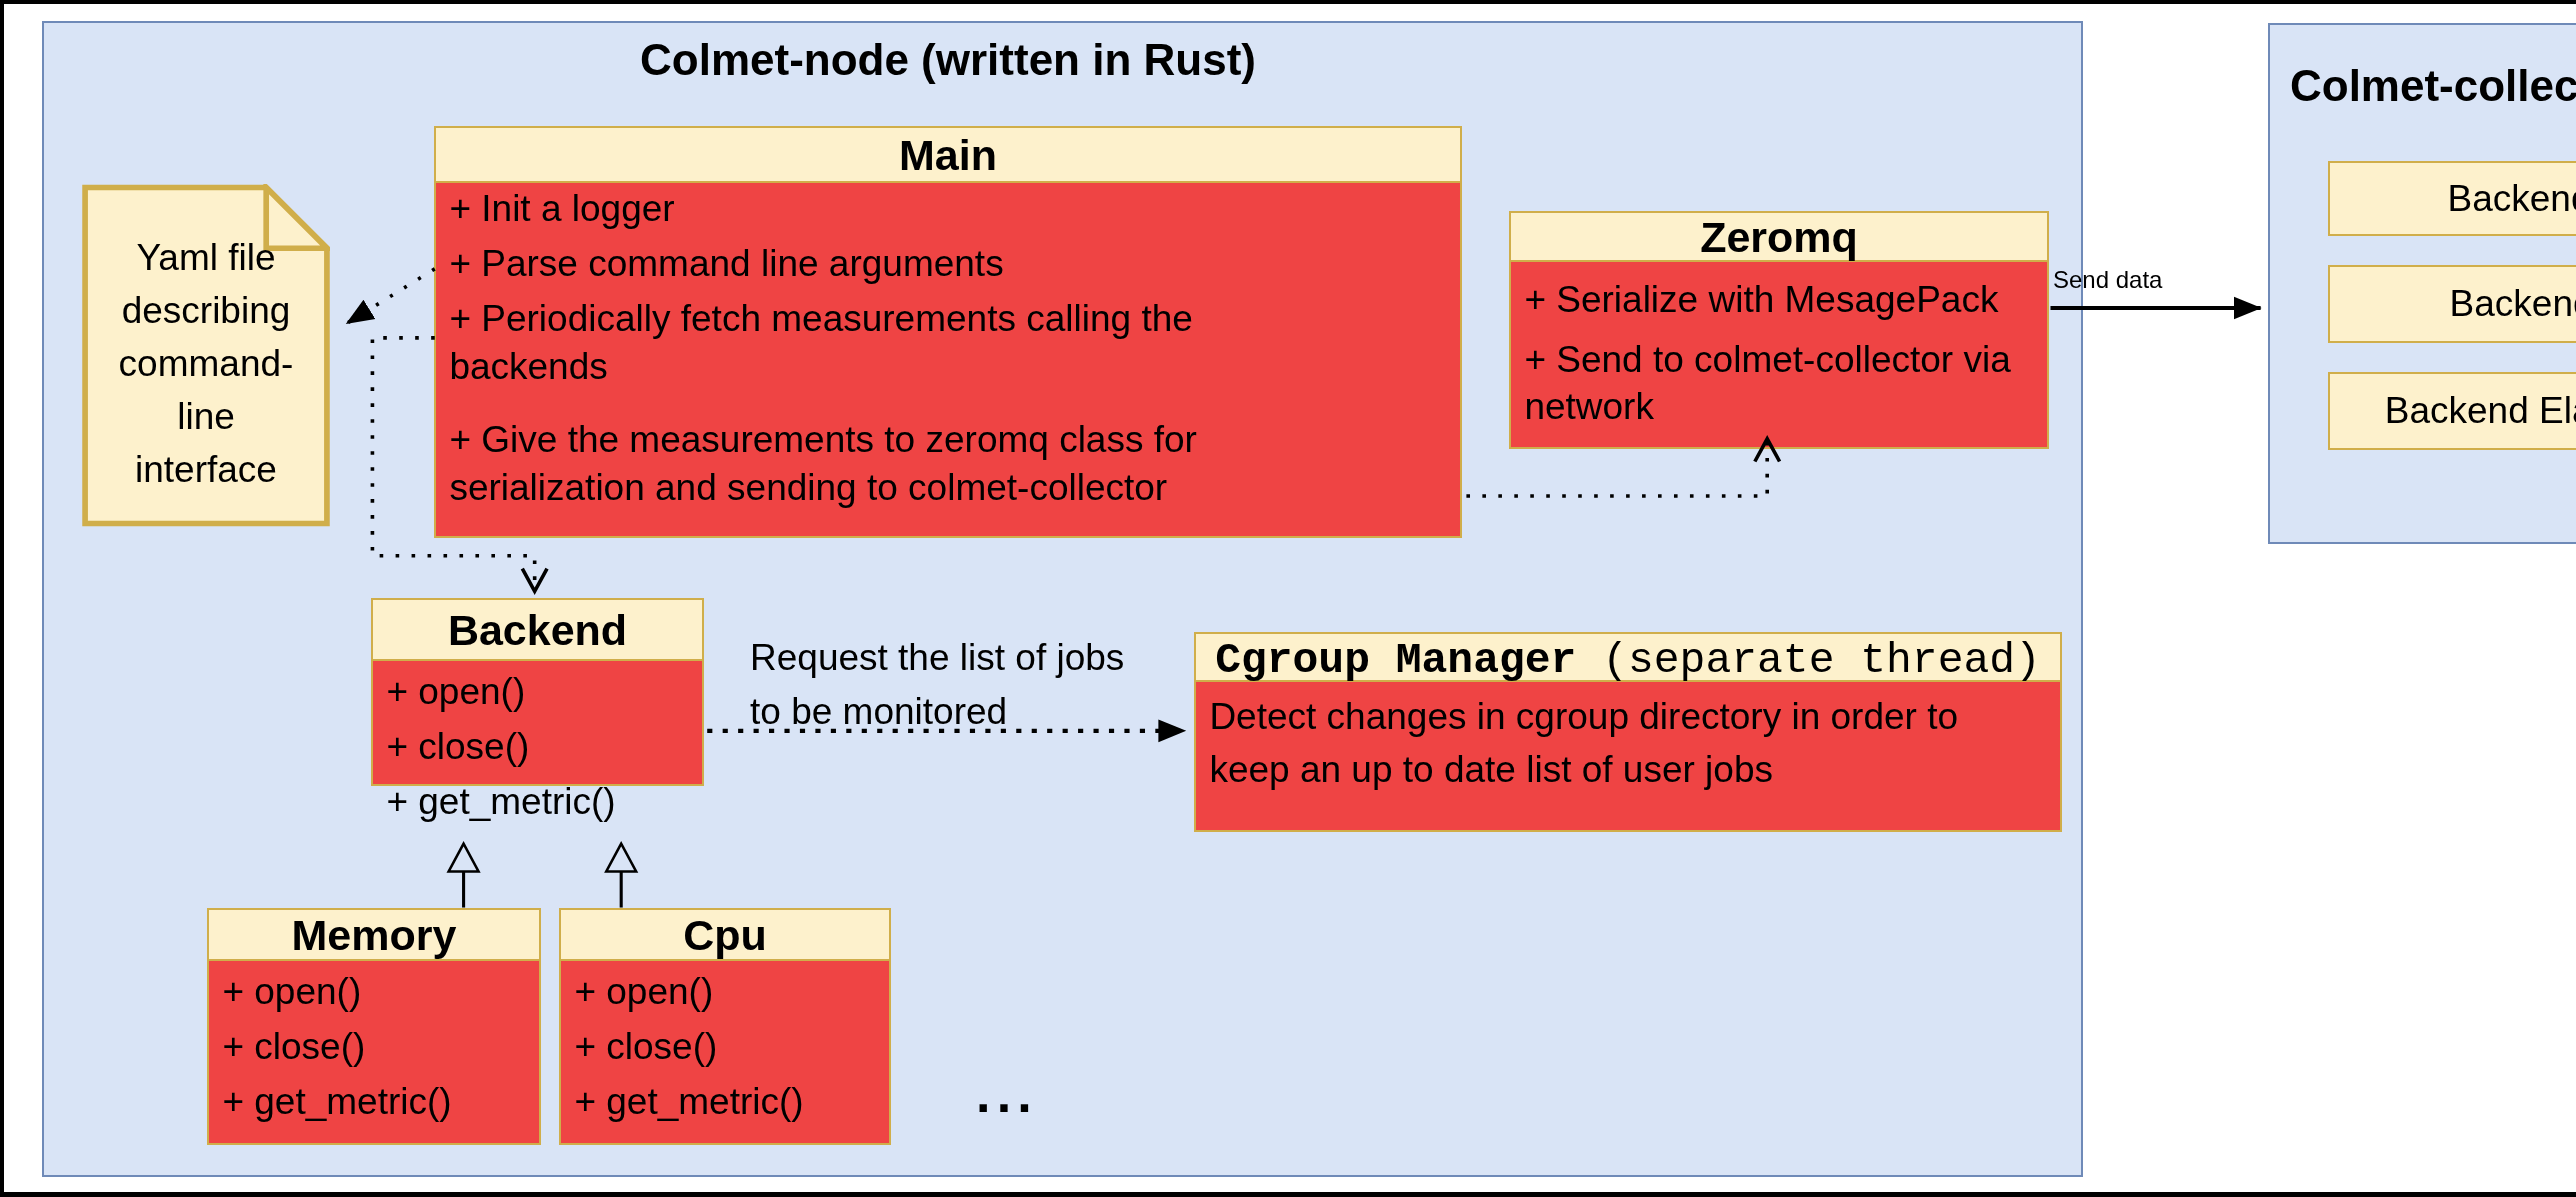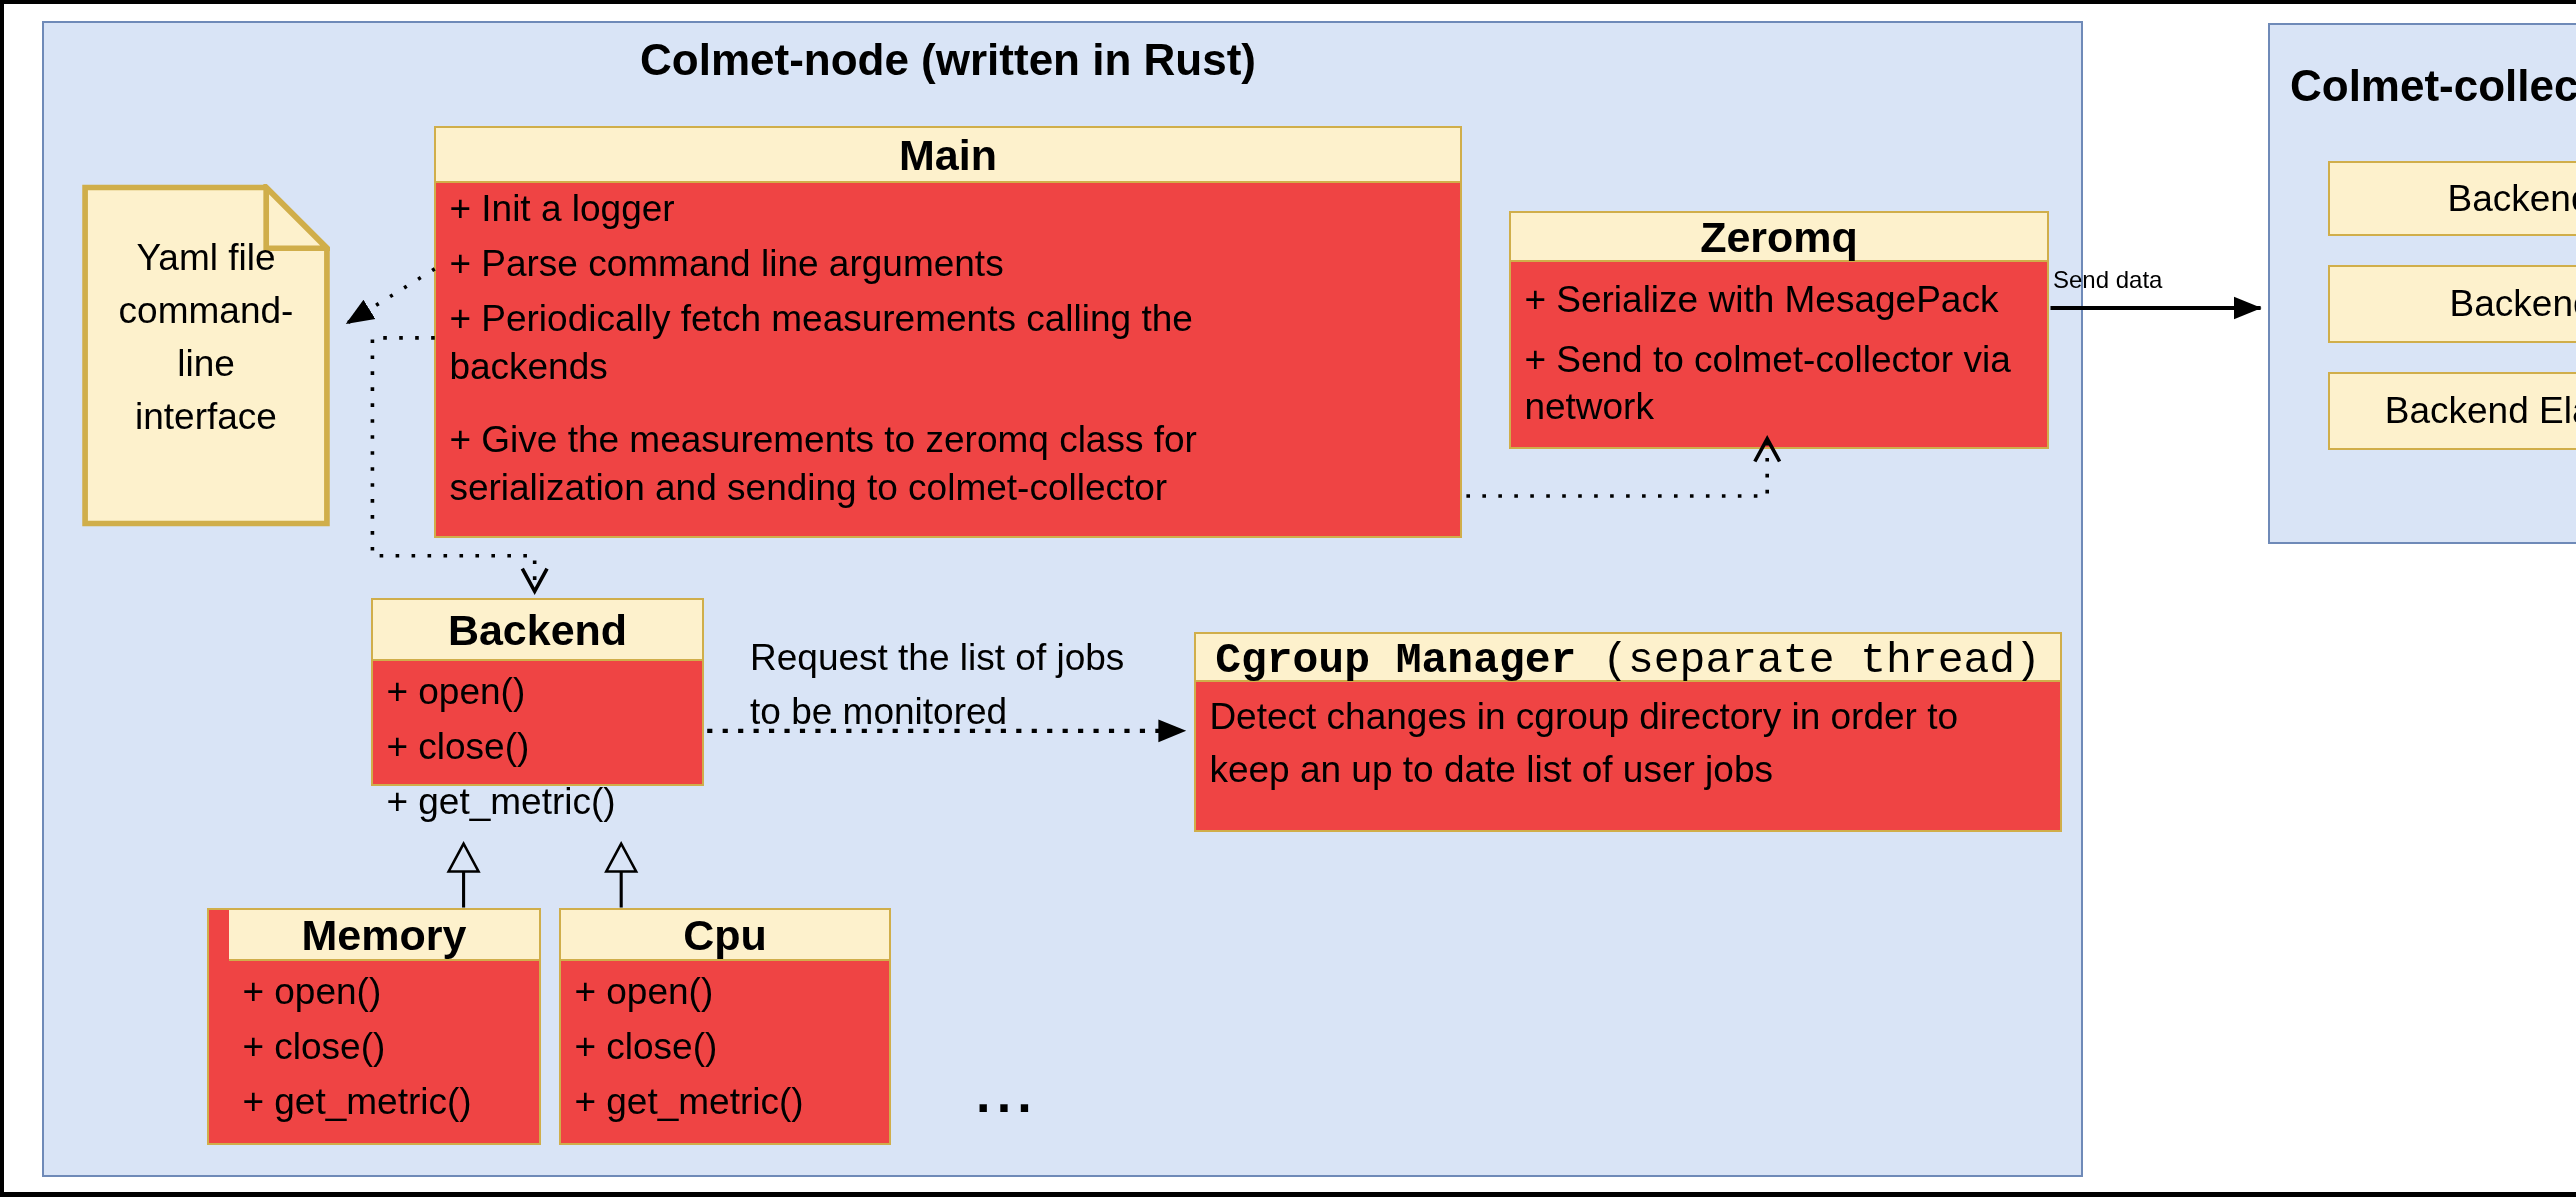--- a/index.html
+++ b/index.html
@@ -40,21 +40,21 @@
   .zeromq-box .uml-header{height:49px;line-height:49px;}
   .zeromq-box .uml-body{padding:14.4px 10.3px 0 13.4px;line-height:47px;}
   .zeromq-item + .zeromq-item{margin-top:12.4px;}
 
   
   .backend-box{left:371px;top:598px;width:333px;height:188px;}
   .backend-box .uml-header{height:61px;line-height:61px;}
   .backend-box .uml-body{padding:3.1px 5.2px 0 13.4px;line-height:55px;}
 
   
-  .memory-box{left:207px;top:908px;width:334px;height:237px;padding-left:20px;}
+  .memory-box{left:207px;top:908px;width:334px;height:237px;}
   .cpu-box{left:559px;top:908px;width:332px;height:237px;}
   .memory-box .uml-header,.cpu-box .uml-header{height:51px;line-height:51px;}
   .memory-box .uml-body,.cpu-box .uml-body{padding:2.6px 5.2px 0 13.4px;line-height:55px;}
 
   
   .cgroup-box{left:1194px;top:632px;width:868px;height:200px;}
   .cgroup-box .uml-header{height:48px;line-height:54px;font-family:Liberation Mono, monospace;}
   .cgroup-box .uml-body{padding:8.2px 15.5px 0 13.4px;line-height:53px;}
 
   
@@ -95,20 +95,21 @@
 
   <div class="panel-title" style="left:2268px;top:61px;width:616px;">Colmet-collector (python 3)</div>
 
   <div class="abs yaml-note">
     <svg width="248" height="343" viewBox="0 0 482 665">
       <path d="M6,6 H358 L476,124 V659 H6 Z" fill="#fdf1cc" stroke="#d0ae4a" stroke-width="11" stroke-linejoin="miter"></path>
       <path d="M358,6 L358,124 L476,124 Z" fill="#fdf1cc" stroke="#d0ae4a" stroke-width="11" stroke-linejoin="miter"></path>
     </svg>
     <div class="yaml-text">
       <div>Yaml file</div>
+      <div>describing</div>
       <div>command-</div>
       <div>line</div>
       <div>interface</div>
     </div>
   </div>
 
   <div class="uml main-box">
     <div class="uml-header">Main</div>
     <div class="uml-body">
       <div class="main-item">+ Init a logger</div>

